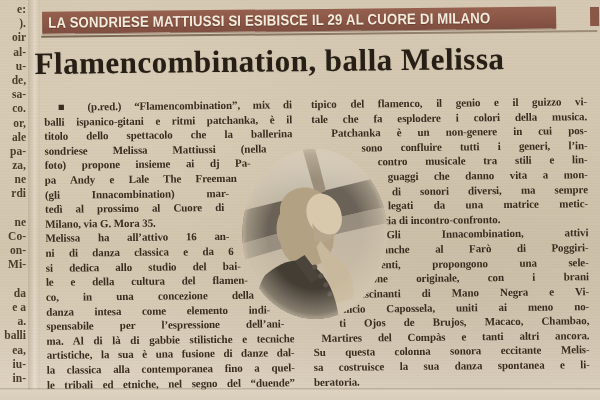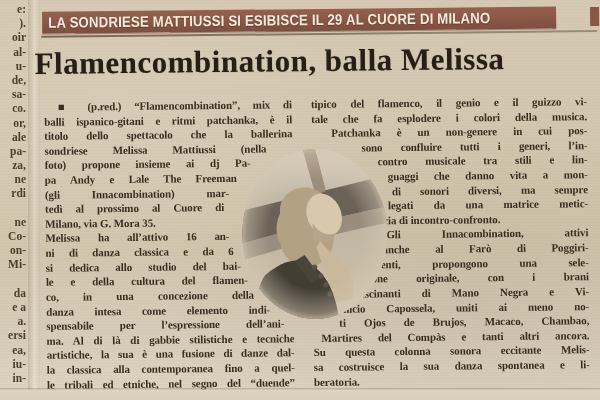--- a/index.html
+++ b/index.html
@@ -115,21 +115,21 @@
       <div class="frag">rdi</div>
       <div class="frag"></div>
       <div class="frag">ne</div>
       <div class="frag">Co-</div>
       <div class="frag">on-</div>
       <div class="frag">Mi-</div>
       <div class="frag"></div>
       <div class="frag">da</div>
       <div class="frag">e a</div>
       <div class="frag">a.</div>
-      <div class="frag">ersi</div>
+      <div class="frag">balli</div>
       <div class="frag">ea,</div>
       <div class="frag">iu-</div>
       <div class="frag">in-</div>
     </div>
 
   <div class="crease"></div>
 
   <div class="clipping">
 
     <div class="banner">

